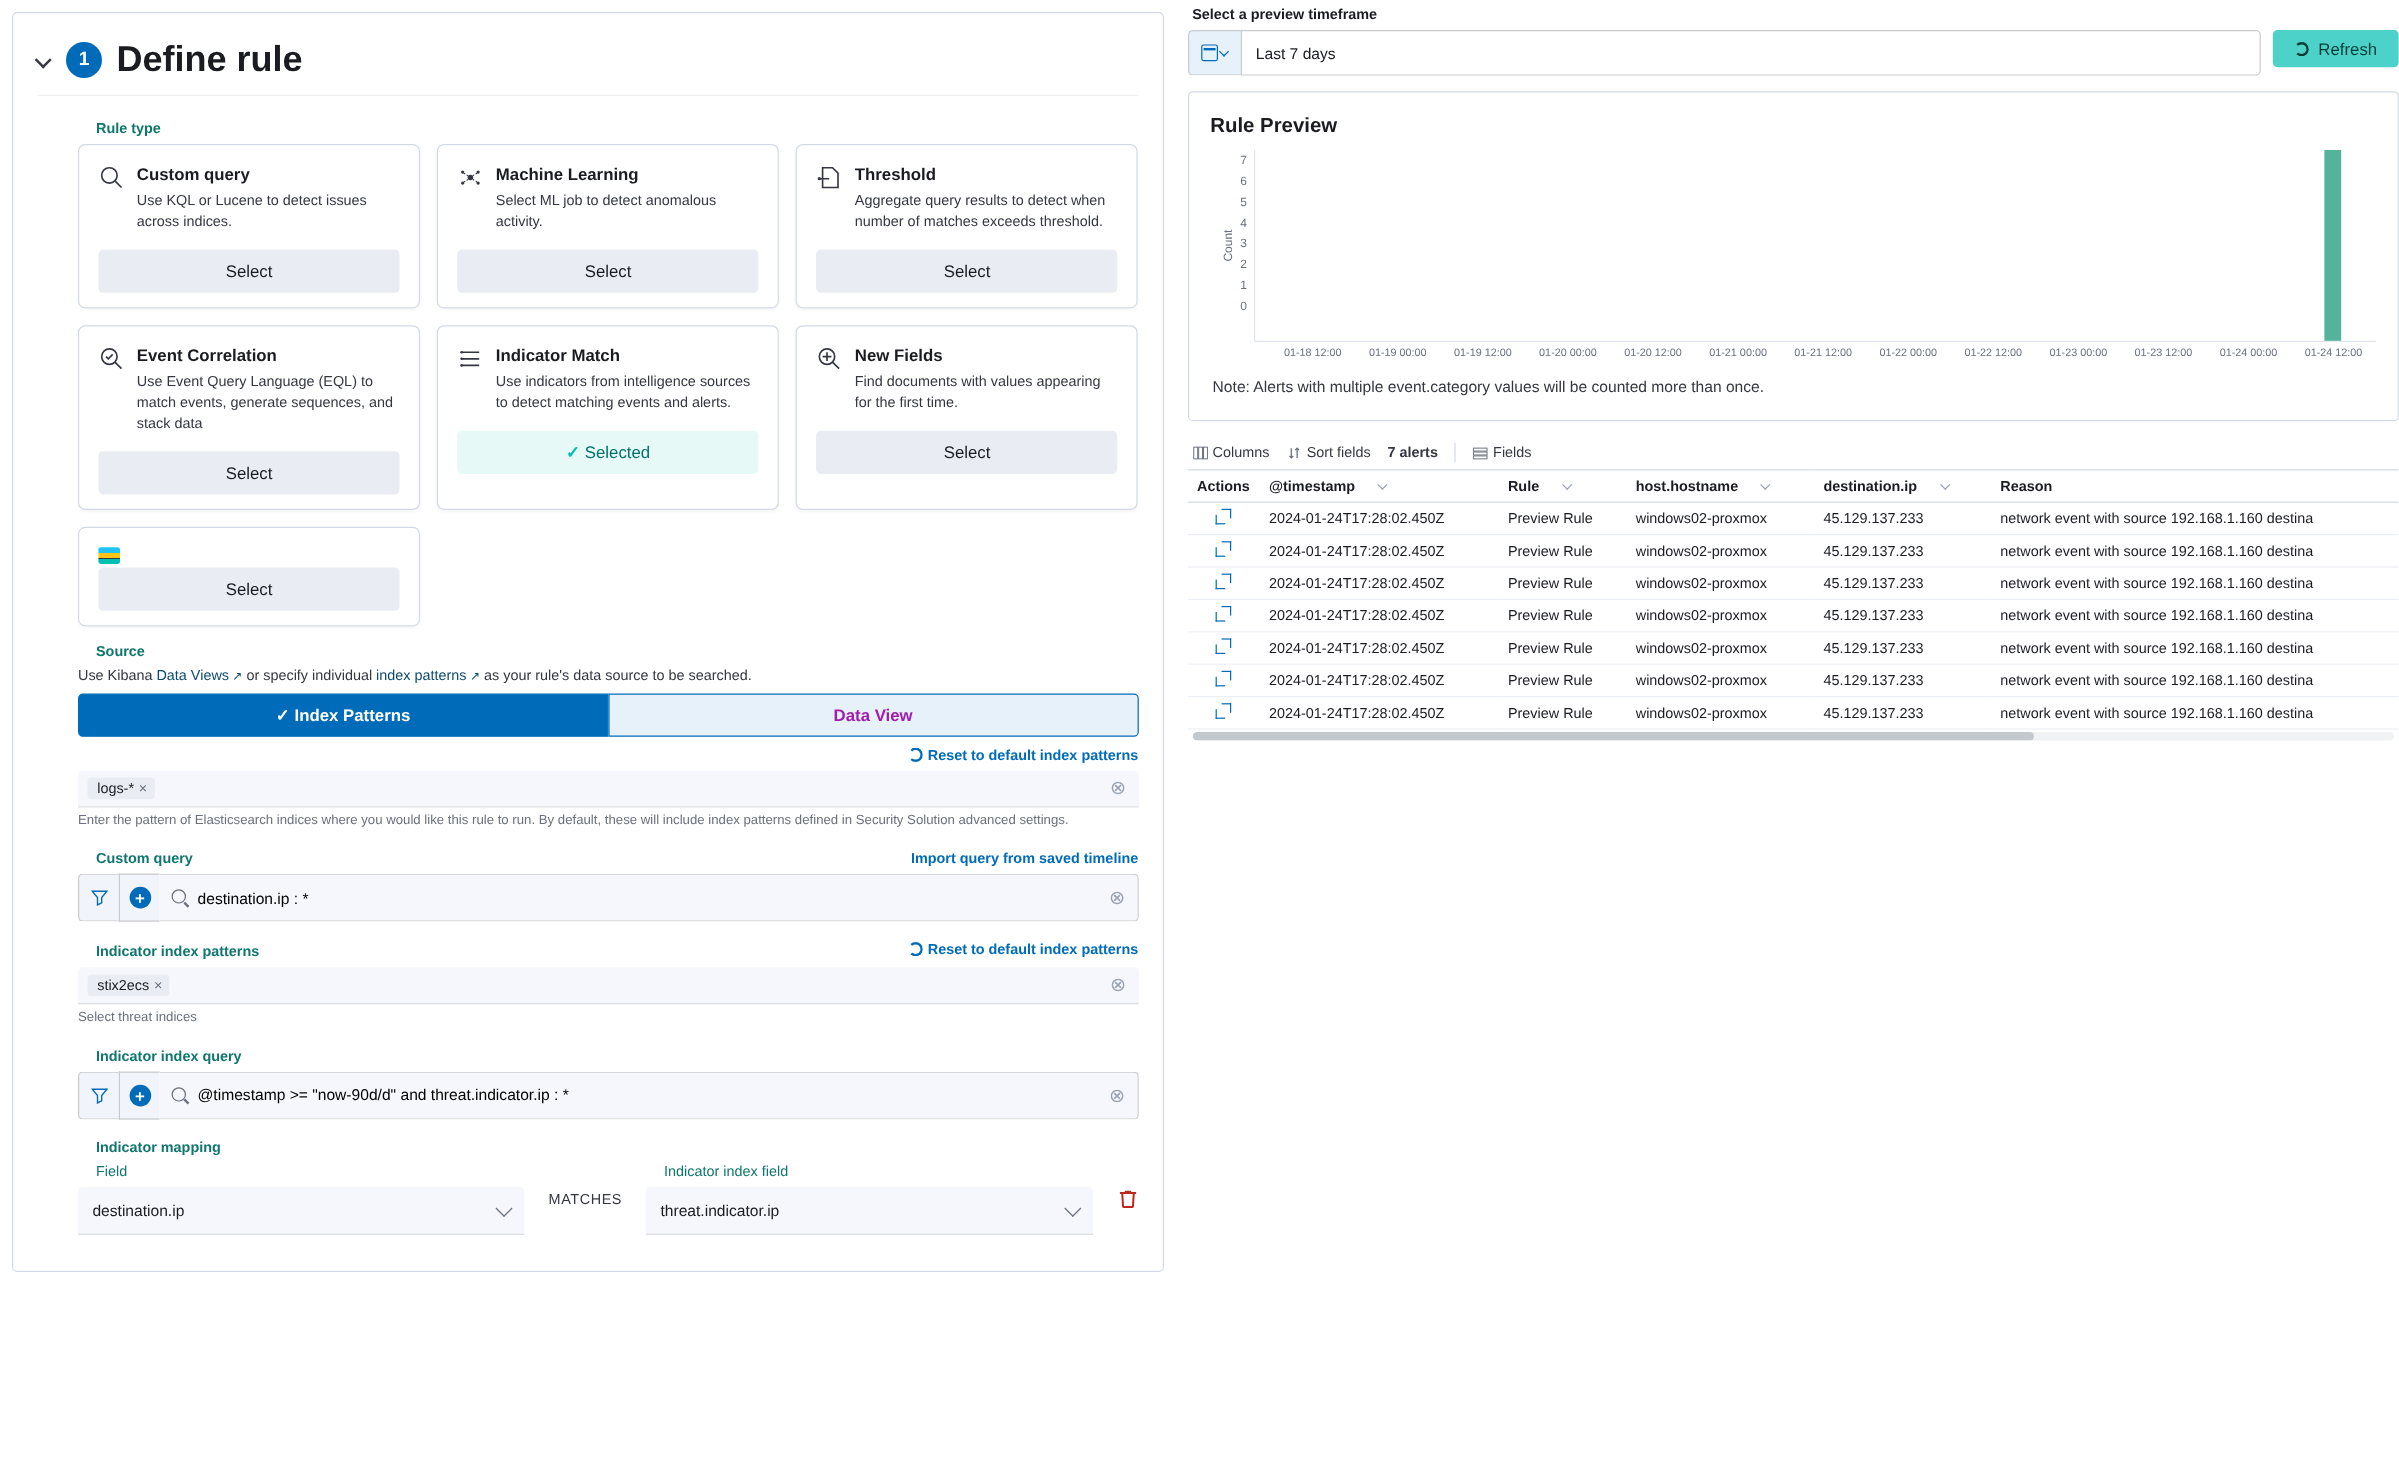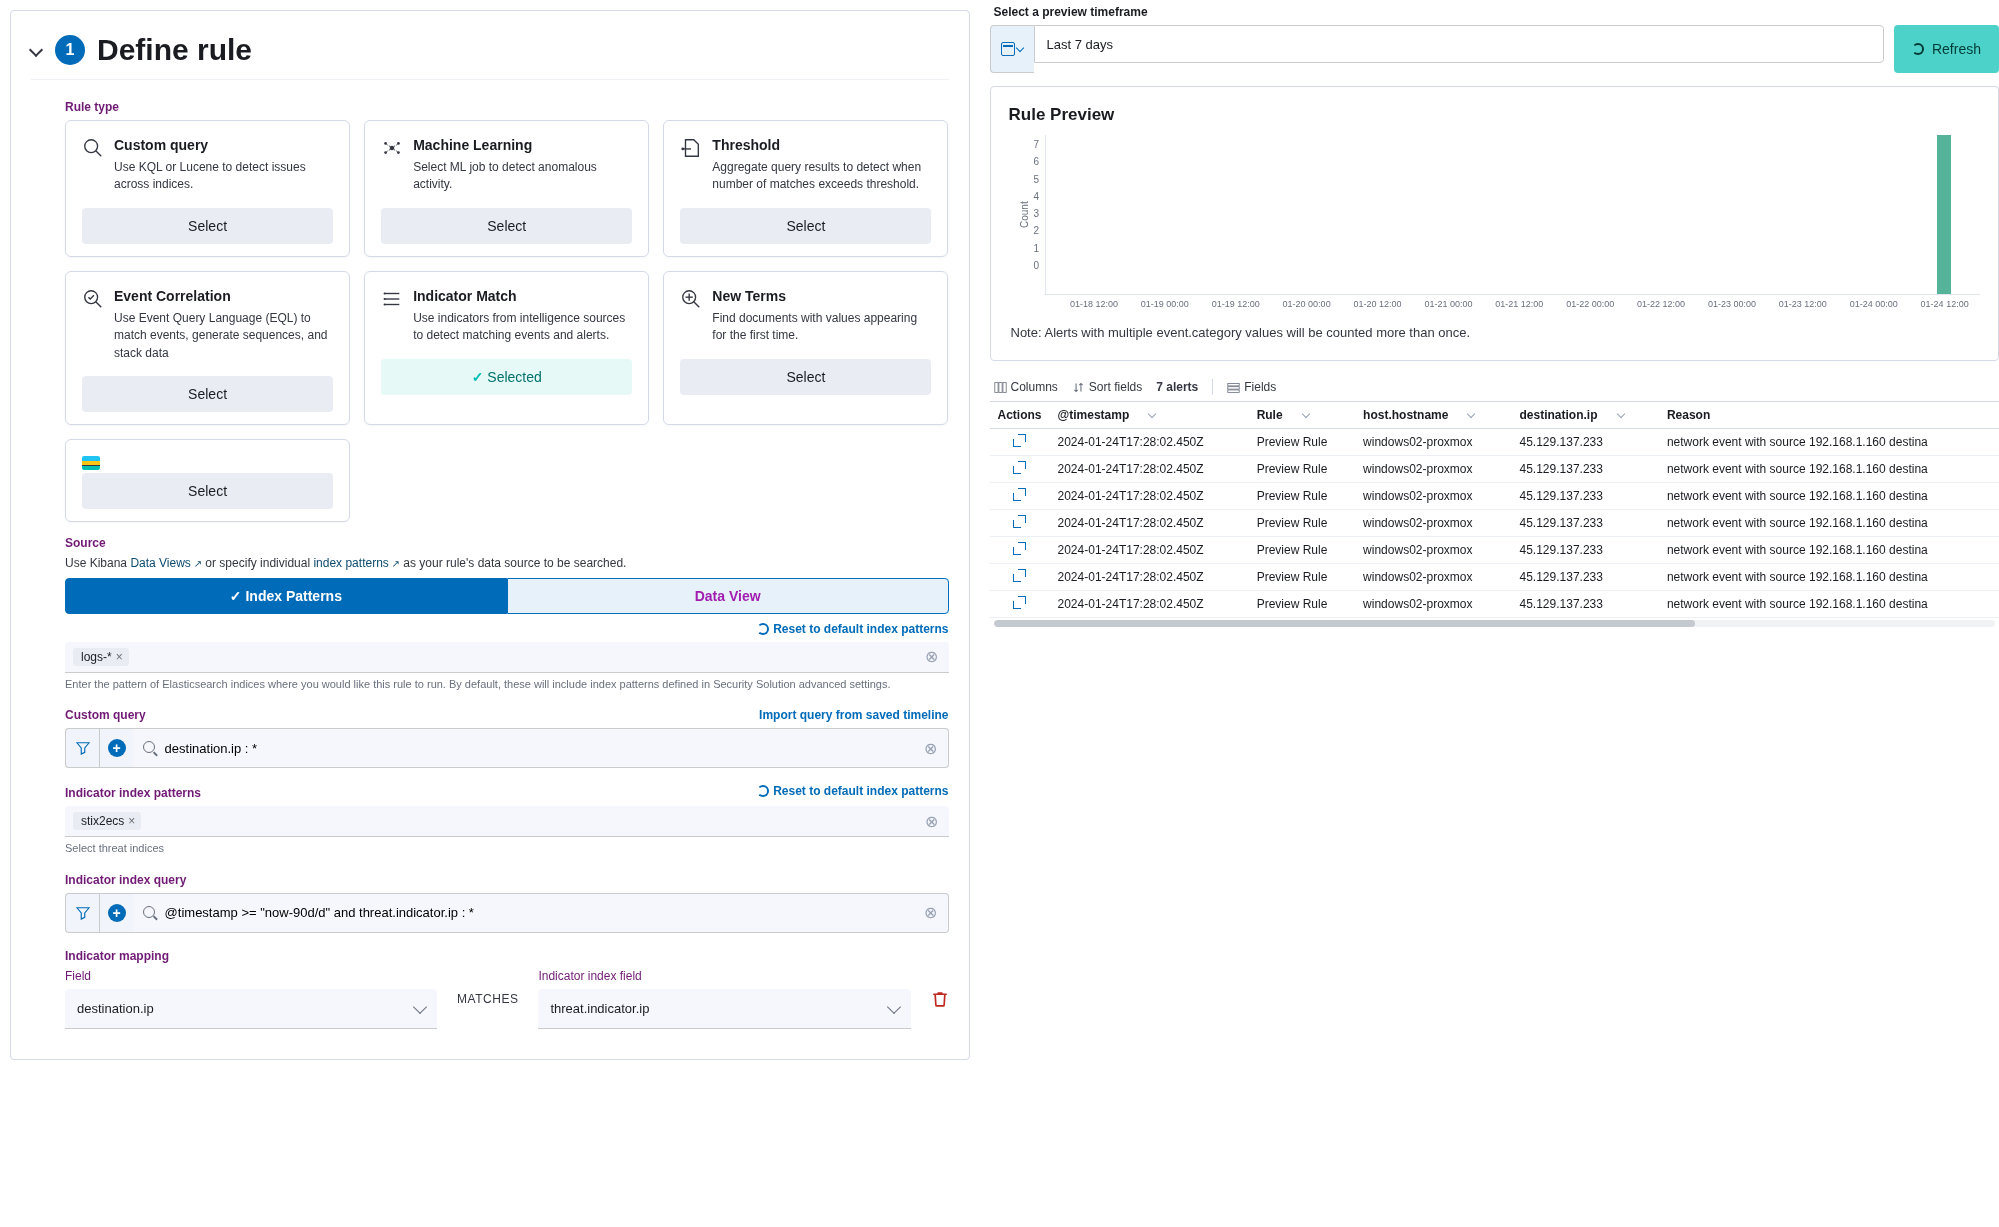--- a/index.html
+++ b/index.html
@@ -6,21 +6,21 @@
     body{font-family:-apple-system,BlinkMacSystemFont,"Segoe UI",Helvetica,Arial,sans-serif;background:#fff;color:#1a1c21;font-size:14px;display:flex}
     .left-pane{width:49%;padding:10px 10px 30px 10px}
     .right-pane{width:51%;padding:5px 0 10px 10px}
     
     .step-card{border:1px solid #d3dae6;border-radius:4px;padding:10px 20px 30px}
     .step-header{display:flex;align-items:center;gap:12px;padding:12px 0;border-bottom:1px solid #eef0f4;margin-bottom:20px}
     .chev{width:10px;height:10px;border-right:2px solid #343741;border-bottom:2px solid #343741;transform:rotate(45deg);margin-right:2px}
     .step-num{width:30px;height:30px;border-radius:50%;background:#006bb8;color:#fff;display:flex;align-items:center;justify-content:center;font-weight:700;font-size:16px}
     .step-title{font-size:30px;font-weight:700}
     
-    .field-label{font-size:12px;font-weight:600;margin:0 0 6px;color:#701a75}
+    .field-label{font-size:12px;font-weight:600;margin:0 15px 6px;color:#0f766e}
     .inner{margin-left:34px}
     
     .rt-grid{display:grid;grid-template-columns:repeat(3,1fr);gap:14px;margin-bottom:14px}
     .rt-card{border:1px solid #d3dae6;border-radius:6px;padding:16px 16px 12px;display:flex;flex-direction:column;box-shadow:0 1px 3px rgba(0,0,0,.04)}
     .rt-icon{width:22px;height:22px;margin-bottom:2px;color:#343741}
     .rt-head{display:flex;gap:10px;align-items:flex-start}
     .rt-name{font-weight:700;font-size:14px}
     .rt-desc{font-size:12px;color:#343741;margin:6px 0 14px;line-height:1.45}
     .rt-select{background:#e9edf3;border:none;border-radius:4px;height:36px;font-size:14px;color:#1a1c21;cursor:pointer}
     .rt-select.sel{background:#e6f9f7;color:#00726b}
@@ -68,21 +68,21 @@
     .trash{color:#bd271e;width:18px;height:18px;flex-shrink:0}
     
     .rp-label{font-size:12px;font-weight:600;margin-bottom:6px;margin-left:4px}
     .preview-controls{display:flex;gap:10px;margin-bottom:13px}
     .date-combo{display:flex;flex:1}
     .date-btn{border:1px solid #c9cbcd;background:#e6f1fa;border-right:none;border-radius:4px 0 0 4px;width:44px;display:flex;align-items:center;justify-content:center;color:#006bb8;gap:2px}
     .cal{width:14px;height:14px;border:1.5px solid currentColor;border-radius:2px;position:relative}
     .cal::before{content:"";position:absolute;top:2px;left:1px;right:1px;height:1.5px;background:currentColor}
     .dd-sm{width:6px;height:6px;border-right:1.5px solid currentColor;border-bottom:1.5px solid currentColor;transform:rotate(45deg);margin-bottom:2px}
     .date-text{flex:1;border:1px solid #c9cbcd;border-radius:0 4px 4px 0;display:flex;align-items:center;padding:0 12px;height:38px;font-size:13px}
-    .refresh-btn{background:#4dd2ca;border:none;border-radius:4px;padding:0 18px;height:48px;font-size:14px;font-weight:500;display:flex;align-items:center;gap:8px;cursor:pointer;color:#003c36}
+    .refresh-btn{background:#4dd2ca;border:none;border-radius:4px;padding:0 18px;height:31px;font-size:14px;font-weight:500;display:flex;align-items:center;gap:8px;cursor:pointer;color:#003c36}
     
     .rp-card{border:1px solid #d3dae6;border-radius:4px;padding:18px 18px 10px}
     .rp-title{font-size:17px;font-weight:700;margin-bottom:10px}
     .chart{height:160px;display:flex;padding-left:10px}
     .y-axis-label{writing-mode:vertical-rl;transform:rotate(180deg);font-size:10px;text-align:center;color:#69707d;margin-right:4px}
     .y-axis{display:flex;flex-direction:column;justify-content:space-between;align-items:flex-end;font-size:10px;color:#69707d;padding:4px 6px 24px 0}
     .plot{flex:1;position:relative;border-left:1px solid #e0e5ee;border-bottom:1px solid #e0e5ee;margin-bottom:0}
     .bar{position:absolute;bottom:0;width:14px;background:#54b399}
     .x-ticks{display:flex;font-size:9px;color:#69707d;padding:4px 0 6px 50px;gap:0}
     .x-ticks span{flex:1;text-align:center;white-space:nowrap}
@@ -191,21 +191,21 @@
           <div class="rt-card">
             <div class="rt-head">
               <span>
                 <svg class="rt-icon" viewBox="0 0 24 24">
                   <circle cx="10" cy="10" r="7" fill="none" stroke="currentColor" stroke-width="1.5"></circle>
                   <line x1="15" y1="15" x2="21" y2="21" stroke="currentColor" stroke-width="1.5"></line>
                   <line x1="10" y1="6" x2="10" y2="14" stroke="currentColor" stroke-width="1.5"></line>
                   <line x1="6" y1="10" x2="14" y2="10" stroke="currentColor" stroke-width="1.5"></line>
                 </svg>
               </span>
-              <div><span class="rt-name">New Terms</span><div class="rt-desc">Find documents with values appearing for the first time.</div></div>
+              <div><span class="rt-name">New Fields</span><div class="rt-desc">Find documents with values appearing for the first time.</div></div>
             </div>
             <button class="rt-select">Select</button>
           </div>
           <div class="rt-card">
             <div class="rt-head">
               <span><span class="esql-icon"></span></span>
             </div>
             <button class="rt-select">Select</button>
           </div>
         </div>

